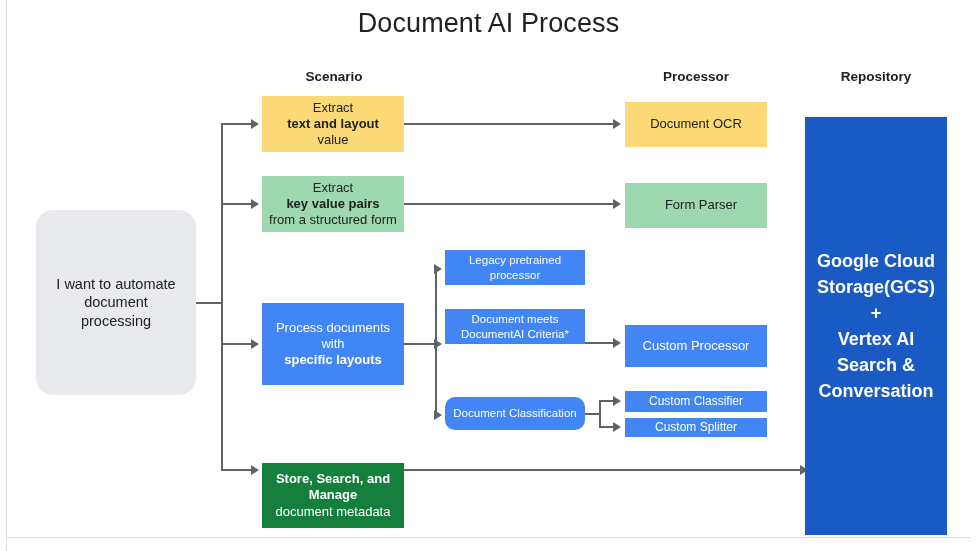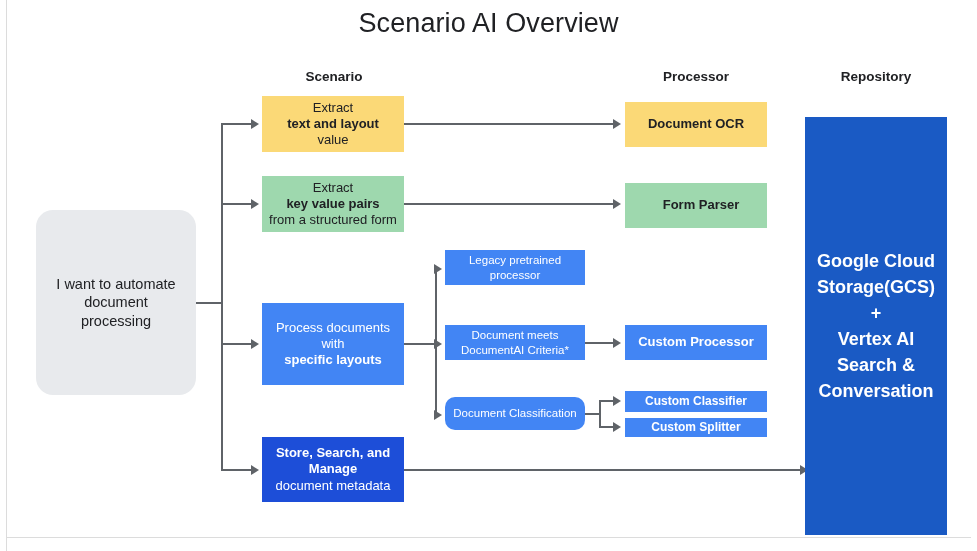--- a/index.html
+++ b/index.html
@@ -49,45 +49,45 @@
     padding: 2px 6px;
   }
   .box span { display: block; }
   .b { font-weight: bold; }
 
   .box-grey   { background: #e8eaed; color: #202124; font-size: 14.5px; font-weight: 400; border-radius: 17px; }
   .box-yellow { background: #fbd977; color: #202124; font-size: 13px; }
   .box-green  { background: #9ed8ae; color: #202124; font-size: 13px; }
   .box-blue   { background: #4285f4; color: #ffffff; font-size: 13px; }
   .box-blue-sm{ background: #4285f4; color: #ffffff; font-size: 11.5px; font-weight: 400; }
-  .box-darkblue { background: #1d4ed8; color: #ffffff; font-size: 13px; }
+  .box-darkblue { background: #15803d; color: #ffffff; font-size: 13px; margin-top: 26px; }
   .box-repo   { background: #1a5ac4; color: #ffffff; font-size: 18px; font-weight: bold; line-height: 1.45; margin-top: 28px; }
 
-  .proc-label { font-weight: bold; }
+  .proc-label { font-weight: normal; }
 
   
   .line-h { position: absolute; height: 2px; background: #5f6368; }
   .line-v { position: absolute; width: 2px; background: #5f6368; }
   .arrow-r {
     position: absolute;
     width: 0; height: 0;
     border-top: 5px solid transparent;
     border-bottom: 5px solid transparent;
     border-left: 8px solid #5f6368;
   }
 </style>
 </head>
 <body>
 
 <div id="canvas">
 
   <div class="frame-left"></div>
   <div class="frame-bottom"></div>
 
-  <div class="title">Scenario AI Overview</div>
+  <div class="title">Document AI Process</div>
 
   <div class="col-head" style="left:263px; top:69px; width:142px;text-align:center;">Scenario</div>
   <div class="col-head" style="left:624px; top:69px; width:144px;">Processor</div>
   <div class="col-head" style="left:805px; top:69px; width:142px;">Repository</div>
 
   <div class="box box-grey" style="left:36px; top:210px; width:160px; height:185px;">
     <div>
       <span>I want to automate</span>
       <span>document</span>
       <span>processing</span>
@@ -151,21 +151,21 @@
   <div class="line-h" style="left:435px; top:414px; width:2px;"></div>
   <div class="arrow-r" style="left:434px; top:410px;"></div>
 
   <div class="box box-blue-sm" style="left:445px; top:250px; width:140px; height:35px;">
     <div>
       <span>Legacy pretrained</span>
       <span>processor</span>
     </div>
   </div>
 
-  <div class="box box-blue-sm" style="left:445px; top:325px; width:140px; height:35px;">
+  <div class="box box-blue-sm" style="left:445px; top:309px; width:140px; height:35px;">
     <div>
       <span>Document meets</span>
       <span>DocumentAI Criteria*</span>
     </div>
   </div>
 
   <div class="box box-blue-sm" style="left:445px; top:397px; width:140px; height:33px;border-radius:10px;">
     <div>
       <span>Document Classification</span>
     </div>
@@ -182,21 +182,21 @@
   <div class="arrow-r" style="left:613px; top:422px;"></div>
 
   <div class="box box-yellow proc-label" style="left:625px; top:102px; width:142px; height:45px;">
     <span>Document OCR</span>
   </div>
 
   <div class="box box-green proc-label" style="left:625px; top:183px; width:142px; height:45px;padding-left:16px;">
     <span>Form Parser</span>
   </div>
 
-  <div class="box box-blue proc-label" style="left:625px; top:325px; width:142px; height:35px;">
+  <div class="box box-blue proc-label" style="left:625px; top:325px; width:142px; height:42px;">
     <span>Custom Processor</span>
   </div>
 
   <div class="box box-blue proc-label" style="left:625px; top:391px; width:142px; height:21px; font-size:12px;">
     <span>Custom Classifier</span>
   </div>
 
   <div class="box box-blue proc-label" style="left:625px; top:418px; width:142px; height:19px; font-size:12px;">
     <span>Custom Splitter</span>
   </div>

